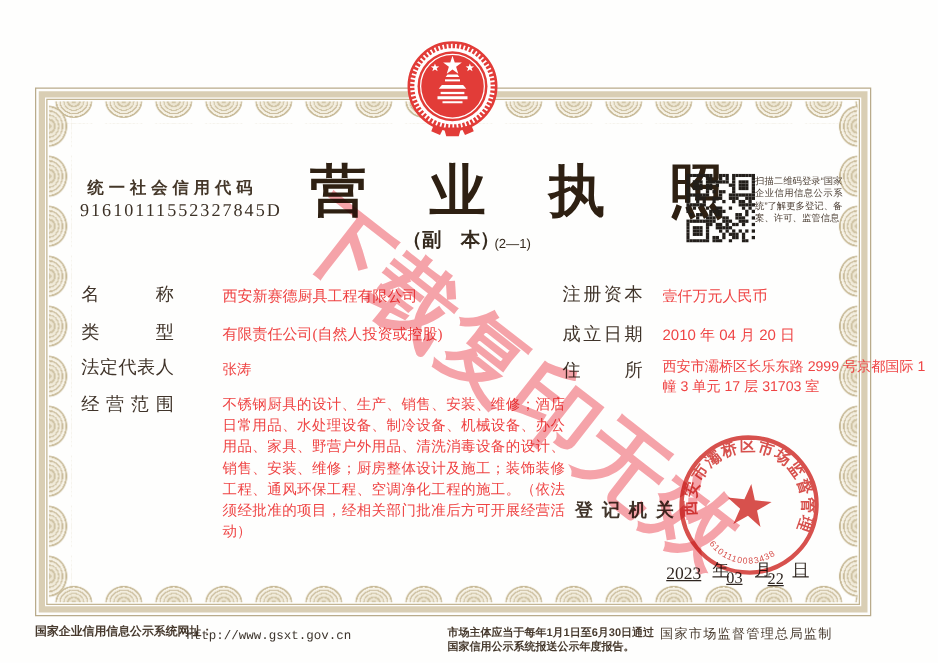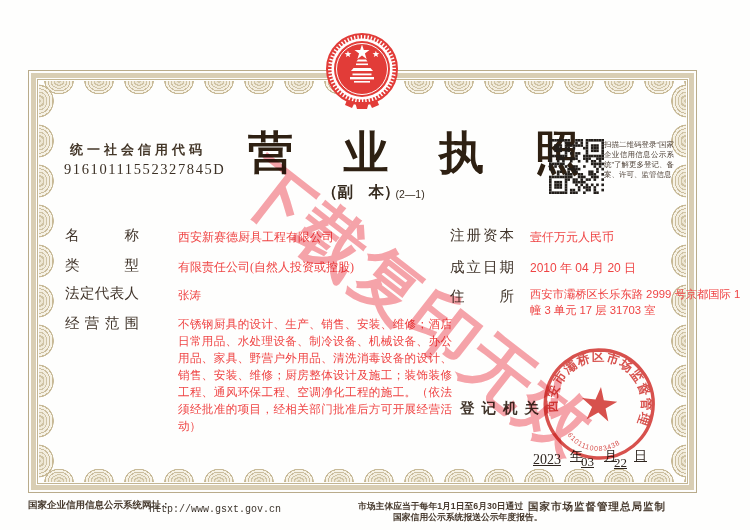--- a/index.html
+++ b/index.html
@@ -89,22 +89,22 @@
   .seal{left:540px;top:345px;z-index:7;mix-blend-mode:multiply;opacity:.92;transform:rotate(6deg);}
 
   
   .emblem{left:325px;top:30px;z-index:3;}
 
   
   .foot{color:#473a2e;}
   .f-left{left:28px;top:499px;font-size:9.5px;font-weight:600;}
   .f-url{left:149px;top:504px;font-family:"Liberation Mono",monospace;font-size:10px;color:#3c342c;}
   .f-mid1{left:358px;top:501px;font-size:8.8px;font-weight:600;}
-  .f-mid2{left:358px;top:512px;font-size:8.8px;font-weight:600;margin-left:35px;}
-  .f-right{left:528px;top:500px;font-size:10.5px;font-weight:700;letter-spacing:1px;text-align:center;}
+  .f-mid2{left:358px;top:512px;font-size:8.8px;font-weight:600;}
+  .f-right{left:528px;top:500px;font-size:10.5px;font-weight:400;letter-spacing:1px;text-align:center;}
 </style>
 </head>
 <body>
 
 <div class="frame">
   <div class="band"></div>
   <div class="band2"></div>
   <div class="scallop sc-h sc-top"></div>
   <div class="scallop sc-h sc-bottom"></div>
   <div class="scallop sc-v sc-left"></div>

